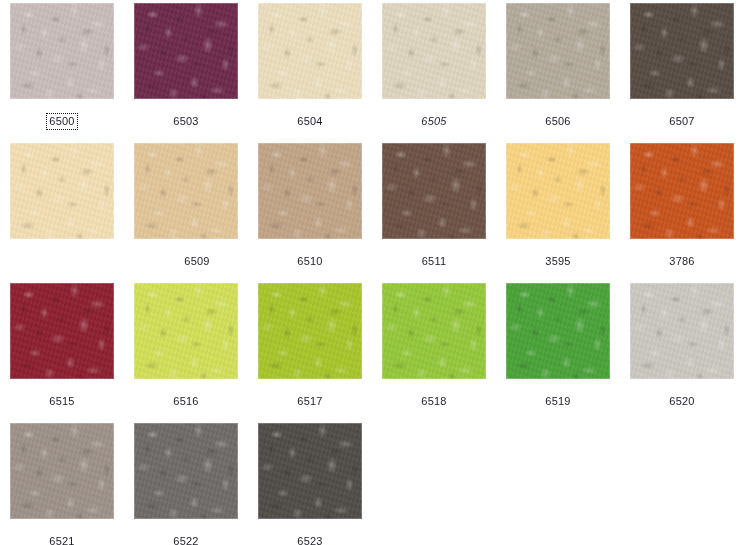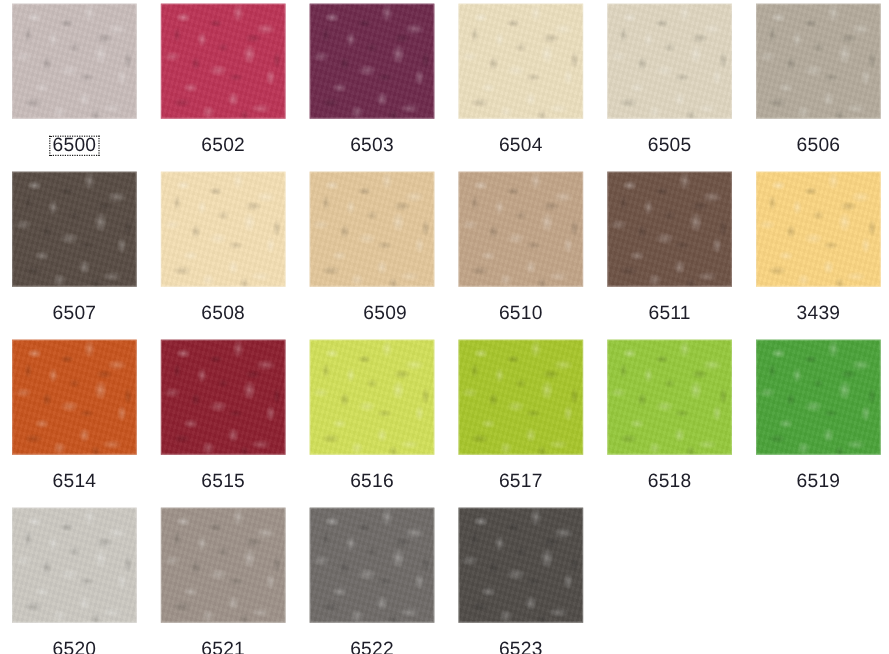--- a/index.html
+++ b/index.html
@@ -89,21 +89,21 @@
   .swatch-label-row {
     width: 104px;
     height: 44px;
     display: flex;
     align-items: center;
     justify-content: center;
   }
 
   .swatch-label {
     font-family: "Liberation Sans", sans-serif;
-    font-size: 16px;
+    font-size: 11px;
     line-height: 13px;
     color: #1d1d28;
     letter-spacing: 0.2px;
     padding: 1px 2px;
     white-space: nowrap;
     border: 1px solid transparent;
   }
 
   .swatch-label.focused {
     border: 1px dotted #1a1a1a;
@@ -117,30 +117,20 @@
       <div class="swatch-chip" style="background-color: rgb(201, 189, 187);">
         <div class="tex-a"></div>
         <div class="tex-b"></div>
         <div class="tex-c"></div>
       </div>
       <div class="swatch-label-row">
         <span class="swatch-label focused" style="color: rgb(29, 29, 40);">6500</span>
       </div>
     </div>
     <div class="swatch-cell">
-      <div class="swatch-chip" style="background-color: rgb(188, 52, 86);">
-        <div class="tex-a"></div>
-        <div class="tex-b"></div>
-        <div class="tex-c"></div>
-      </div>
-      <div class="swatch-label-row">
-        <span class="swatch-label" style="color: rgb(29, 29, 40);">6502</span>
-      </div>
-    </div>
-    <div class="swatch-cell">
       <div class="swatch-chip" style="background-color: rgb(110, 42, 76);">
         <div class="tex-a"></div>
         <div class="tex-b"></div>
         <div class="tex-c"></div>
       </div>
       <div class="swatch-label-row">
         <span class="swatch-label" style="color: rgb(29, 29, 40);">6503</span>
       </div>
     </div>
     <div class="swatch-cell">
@@ -153,21 +143,21 @@
         <span class="swatch-label" style="color: rgb(29, 29, 40);">6504</span>
       </div>
     </div>
     <div class="swatch-cell">
       <div class="swatch-chip" style="background-color: rgb(223, 214, 192);">
         <div class="tex-a"></div>
         <div class="tex-b"></div>
         <div class="tex-c"></div>
       </div>
       <div class="swatch-label-row">
-        <span class="swatch-label" style="color: rgb(29, 29, 40);">6505</span>
+        <span class="swatch-label" style="color: rgb(29, 29, 40); font-style: italic;">6505</span>
       </div>
     </div>
     <div class="swatch-cell">
       <div class="swatch-chip" style="background-color: rgb(180, 171, 156);">
         <div class="tex-a"></div>
         <div class="tex-b"></div>
         <div class="tex-c"></div>
       </div>
       <div class="swatch-label-row">
         <span class="swatch-label" style="color: rgb(29, 29, 40);">6506</span>
@@ -182,23 +172,20 @@
       <div class="swatch-label-row">
         <span class="swatch-label" style="color: rgb(29, 29, 40);">6507</span>
       </div>
     </div>
     <div class="swatch-cell">
       <div class="swatch-chip" style="background-color: rgb(244, 223, 180);">
         <div class="tex-a"></div>
         <div class="tex-b"></div>
         <div class="tex-c"></div>
       </div>
-      <div class="swatch-label-row">
-        <span class="swatch-label" style="color: rgb(29, 29, 40);">6508</span>
-      </div>
     </div>
     <div class="swatch-cell">
       <div class="swatch-chip" style="background-color: rgb(227, 199, 155);">
         <div class="tex-a"></div>
         <div class="tex-b"></div>
         <div class="tex-c"></div>
       </div>
       <div class="swatch-label-row">
         <span class="swatch-label" style="color: rgb(29, 29, 40); margin-left: 22px;">6509</span>
       </div>
@@ -223,31 +210,31 @@
         <span class="swatch-label" style="color: rgb(29, 29, 40);">6511</span>
       </div>
     </div>
     <div class="swatch-cell">
       <div class="swatch-chip" style="background-color: rgb(250, 213, 130);">
         <div class="tex-a"></div>
         <div class="tex-b"></div>
         <div class="tex-c"></div>
       </div>
       <div class="swatch-label-row">
-        <span class="swatch-label" style="color: rgb(29, 29, 40);">3439</span>
+        <span class="swatch-label" style="color: rgb(29, 29, 40);">3595</span>
       </div>
     </div>
     <div class="swatch-cell">
       <div class="swatch-chip" style="background-color: rgb(200, 84, 30);">
         <div class="tex-a"></div>
         <div class="tex-b"></div>
         <div class="tex-c"></div>
       </div>
       <div class="swatch-label-row">
-        <span class="swatch-label" style="color: rgb(29, 29, 40);">6514</span>
+        <span class="swatch-label" style="color: rgb(29, 29, 40);">3786</span>
       </div>
     </div>
     <div class="swatch-cell">
       <div class="swatch-chip" style="background-color: rgb(141, 32, 48);">
         <div class="tex-a"></div>
         <div class="tex-b"></div>
         <div class="tex-c"></div>
       </div>
       <div class="swatch-label-row">
         <span class="swatch-label" style="color: rgb(29, 29, 40);">6515</span>

